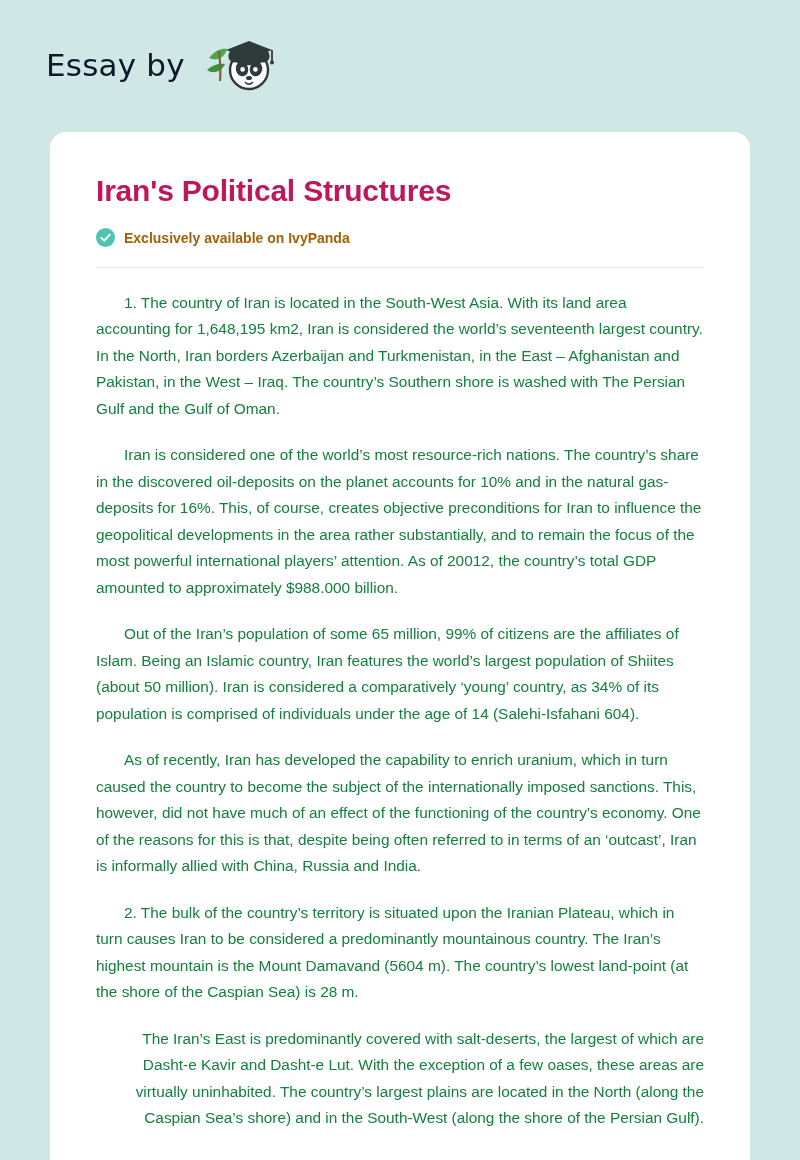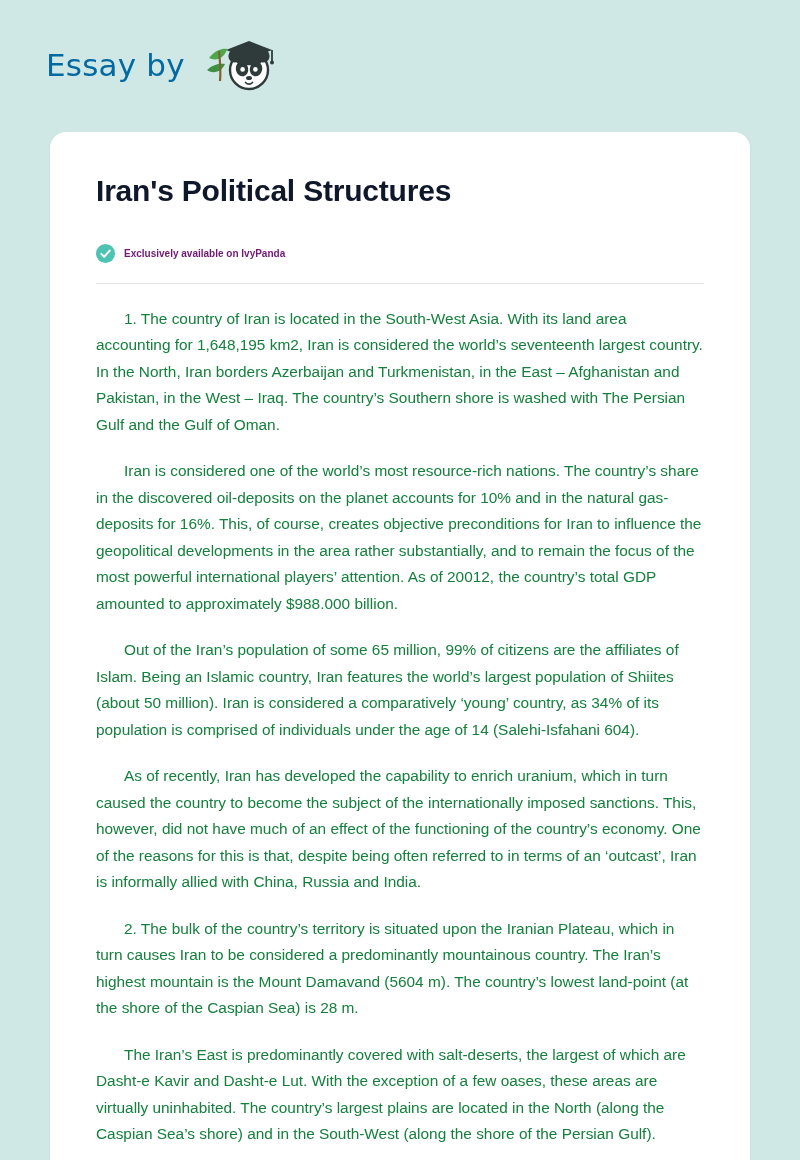--- a/index.html
+++ b/index.html
@@ -22,21 +22,21 @@
   
   .header {
     display: flex;
     align-items: center;
     padding: 40px 0 0 46px;
     height: 90px;
     box-sizing: border-box;
   }
   .header-essay-by {
     font-size: 31px;
-    color: #0369a1;
+    color: #0f172a;
     font-family: "DejaVu Sans", sans-serif;
     font-weight: 400;
     letter-spacing: 0.2px;
   }
   .logo-wrap {
     display: flex;
     align-items: center;
     margin-left: 14px;
   }
   .panda-mark {
@@ -66,60 +66,60 @@
     background: #ffffff;
     border-radius: 16px;
     padding: 42px 46px 56px 46px;
     box-sizing: border-box;
     min-height: 975px;
     box-shadow: 0 1px 3px rgba(0,0,0,0.05);
   }
   .doc-title {
     font-size: 30px;
     font-weight: bold;
-    color: #0f172a;
-    margin: 0 0 36px 0;
+    color: #be185d;
+    margin: 0 0 20px 0;
     letter-spacing: -0.2px;
   }
   .badge-row {
     display: flex;
     align-items: center;
     margin-bottom: 20px;
   }
   .badge-check {
     width: 19px;
     height: 19px;
     border-radius: 50%;
     background: #4ec3b3;
     display: inline-flex;
     align-items: center;
     justify-content: center;
     margin-right: 9px;
     flex: none;
   }
   .badge-check svg { display: block; }
   .badge-text {
-    font-size: 10px;
+    font-size: 14px;
     font-weight: bold;
-    color: #701a75;
+    color: #a16207;
   }
   .divider {
     height: 1px;
     background: #e2e6e6;
     margin: 0 0 22px 0;
   }
   .body-text p {
     font-size: 15.4px;
     line-height: 1.72;
     color: #15803d;
     margin: 0 0 20px 0;
     text-indent: 28px;
     font-family: "Liberation Sans", sans-serif;
   }
-  .body-text p:last-child { margin-bottom: 0; }
+  .body-text p:last-child { margin-bottom: 0; text-align: right; }
 </style>
 </head>
 <body>
 
 <div class="page">
 
   <div class="header">
     <span class="header-essay-by">Essay by</span>
     <div class="logo-wrap">
       <span class="panda-mark">

